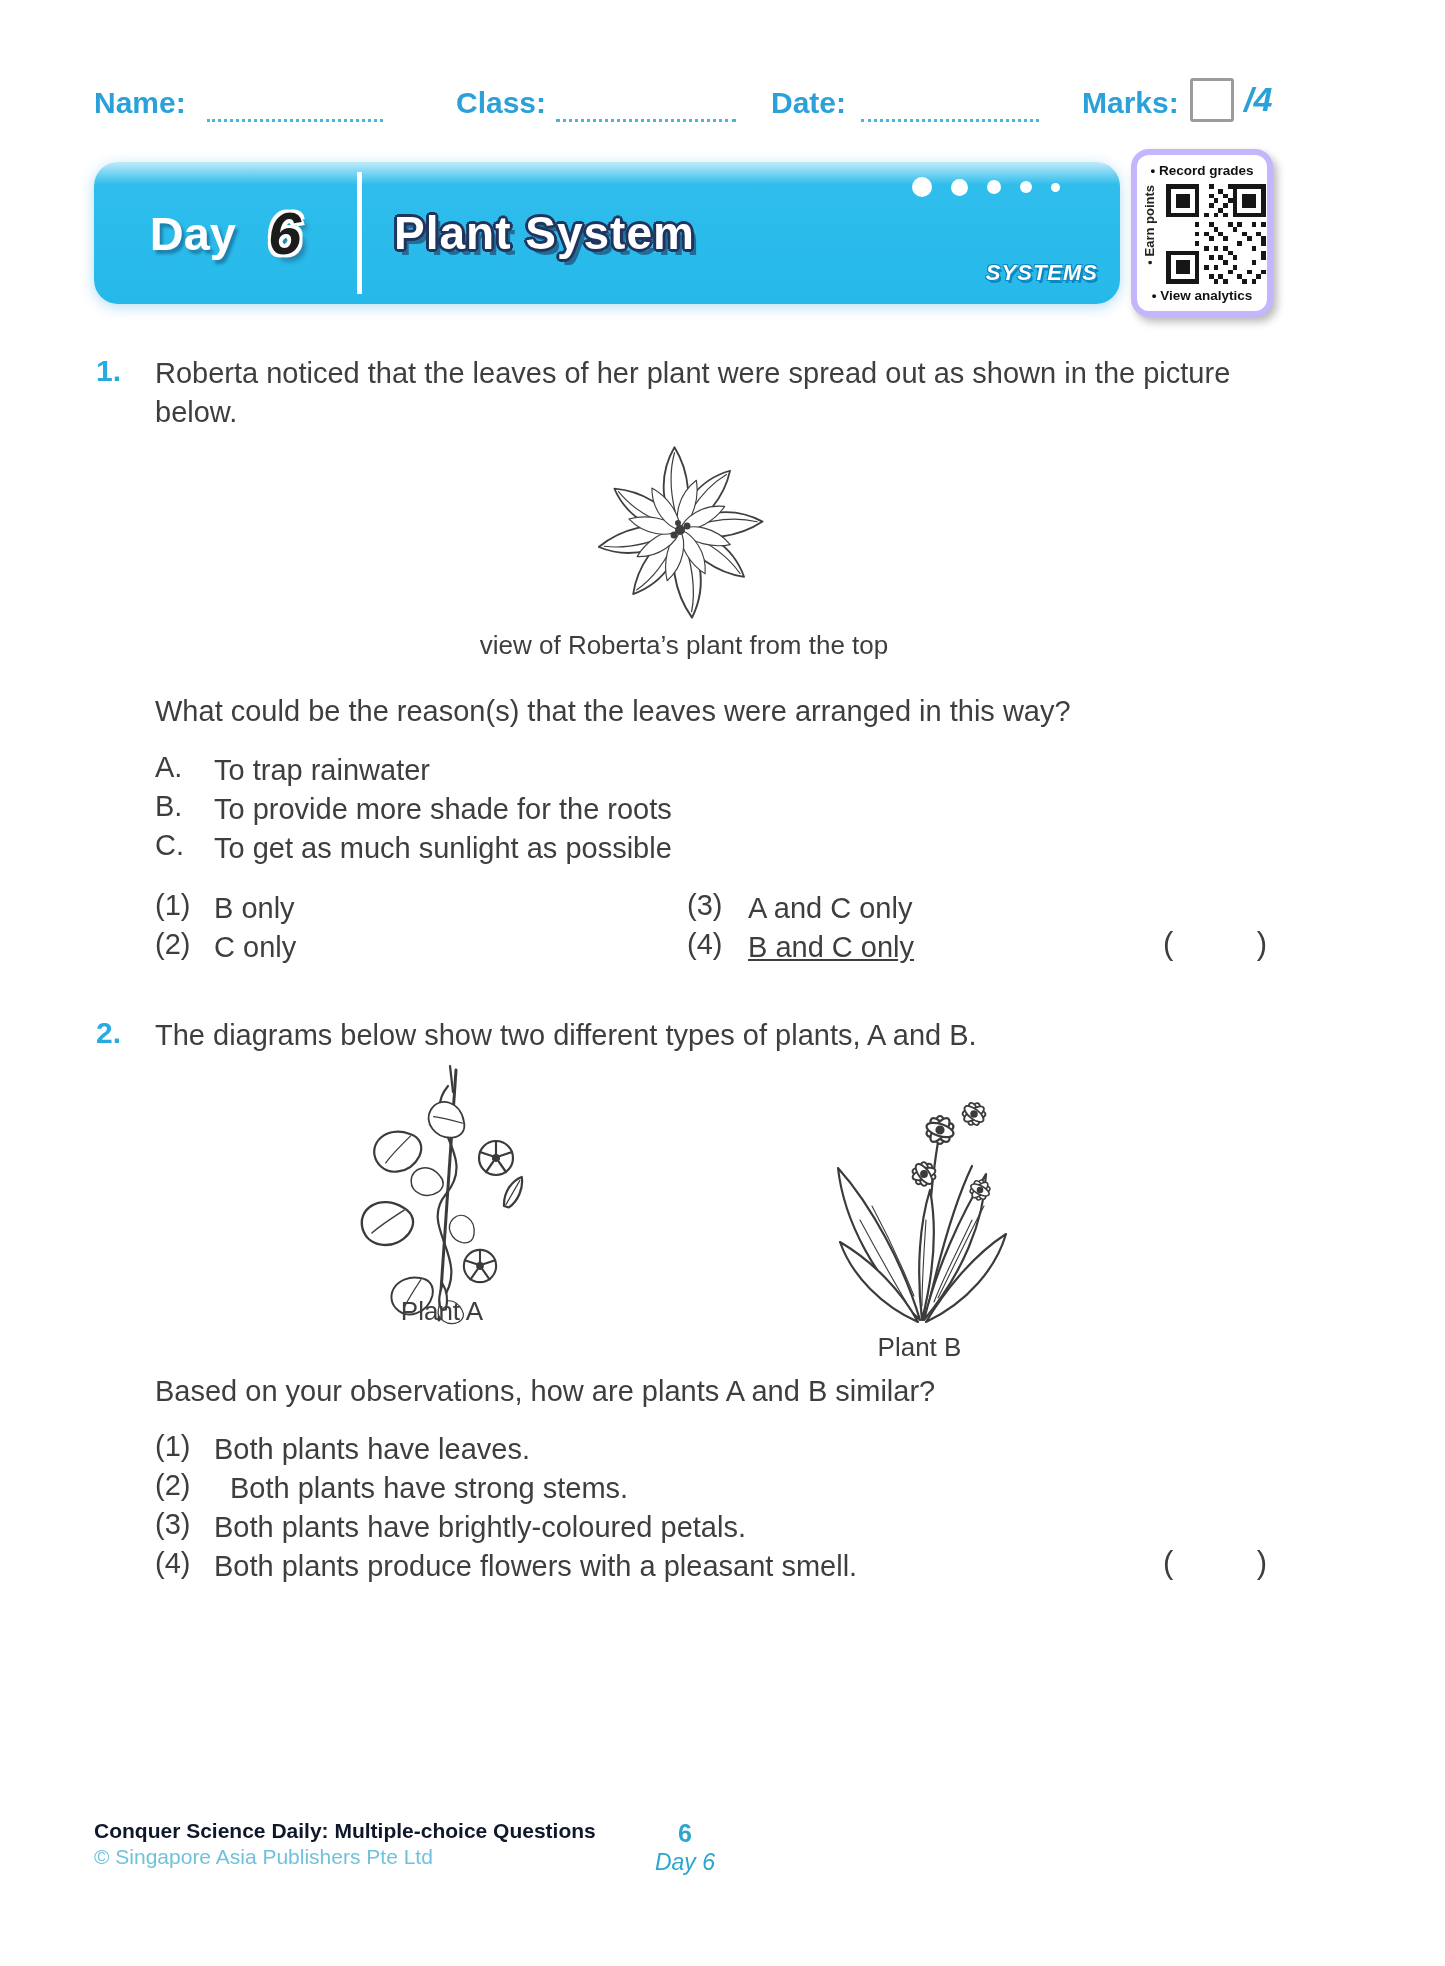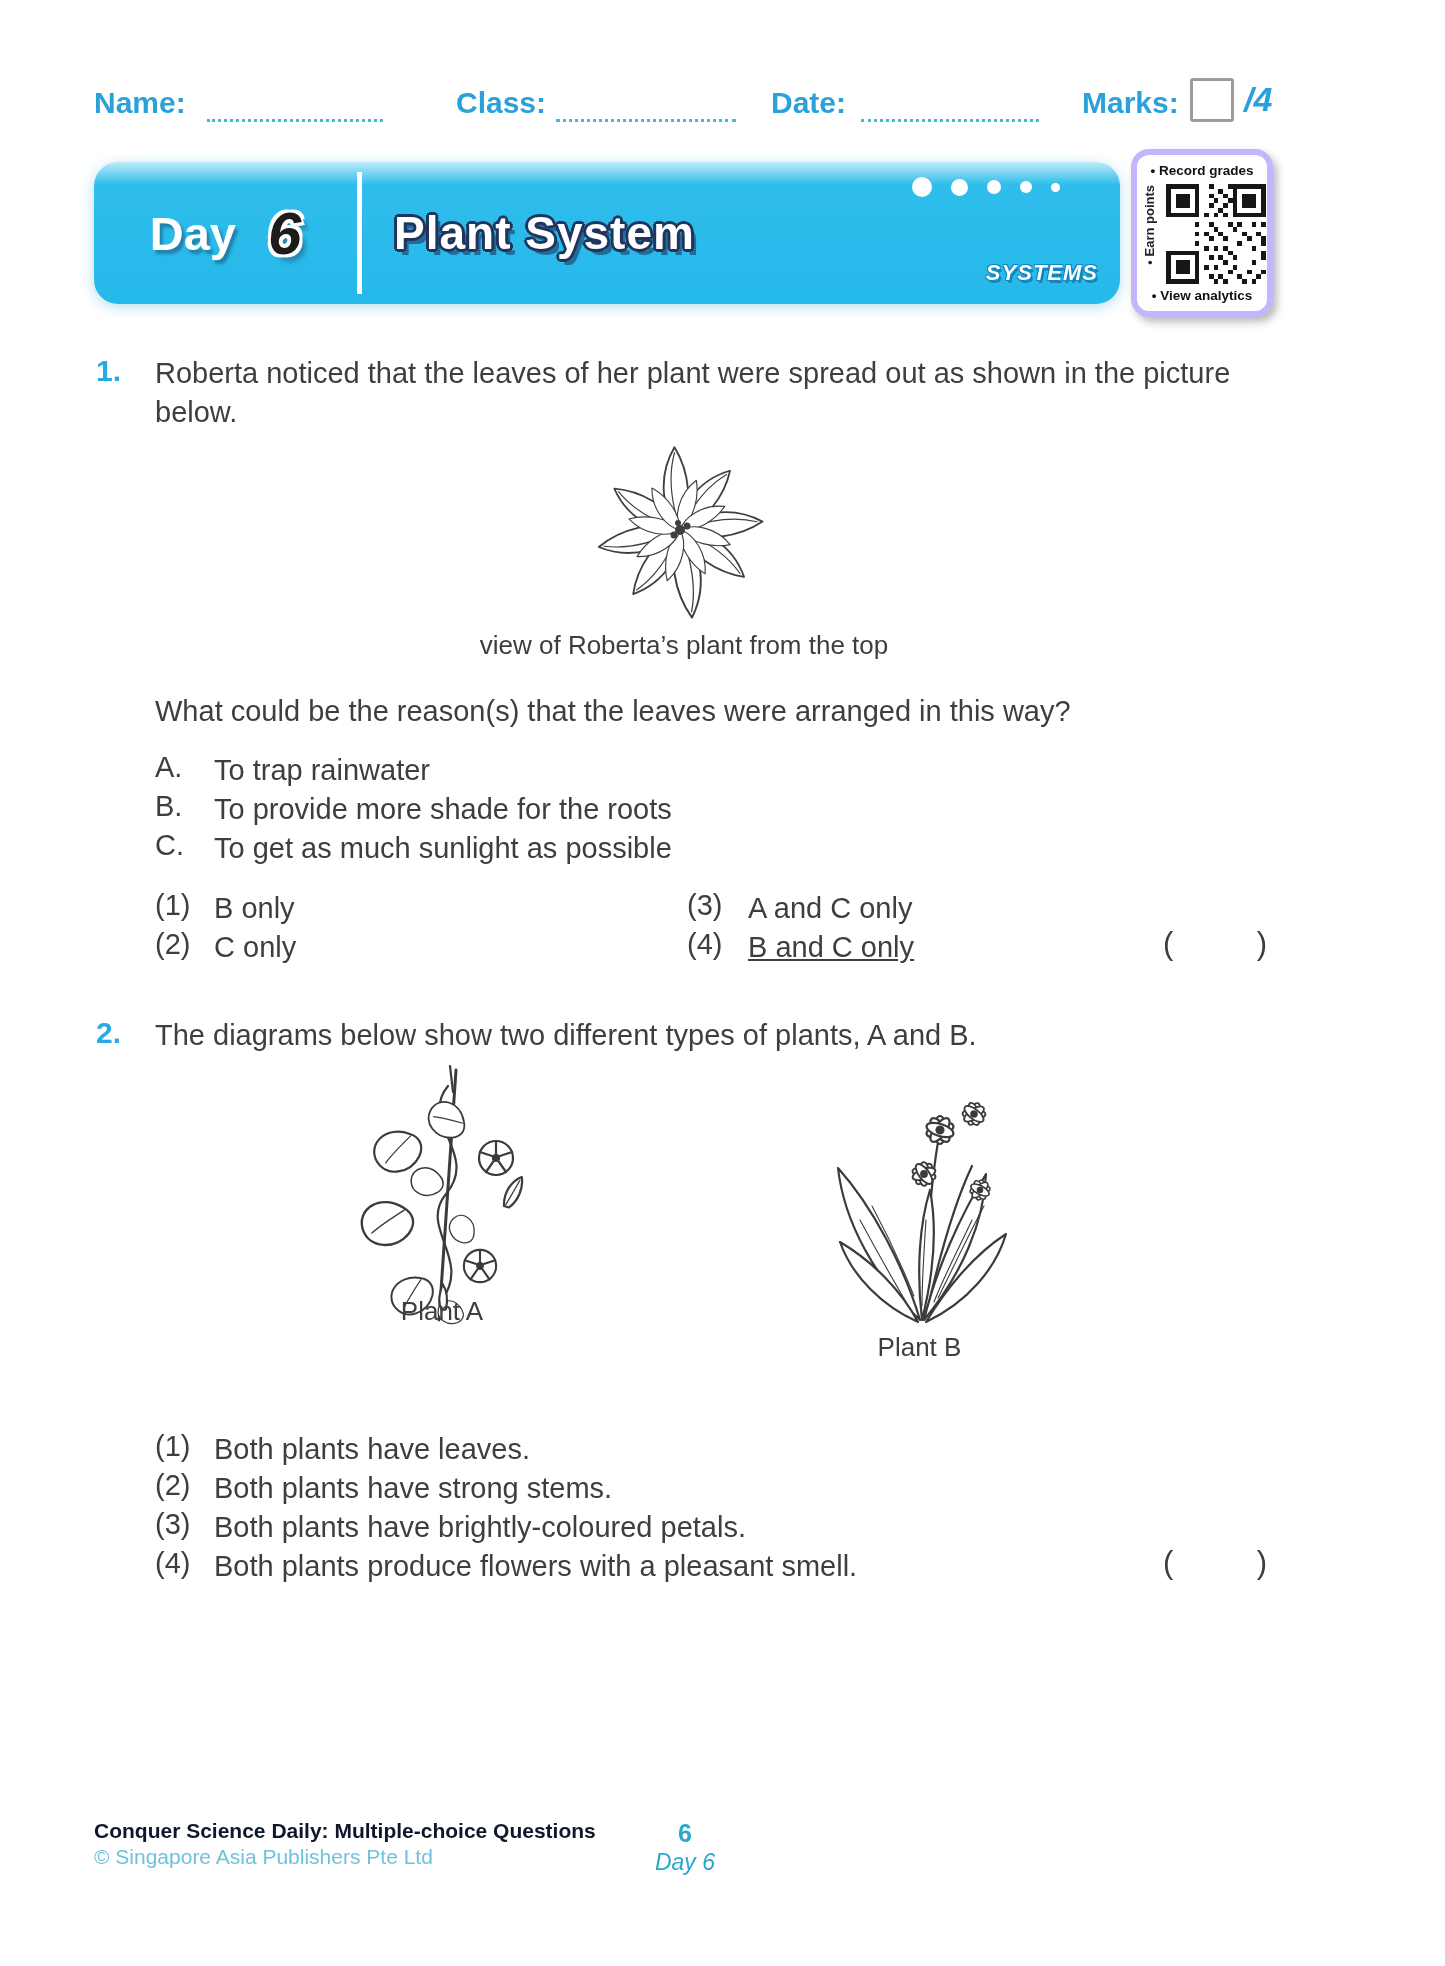--- a/index.html
+++ b/index.html
@@ -330,25 +330,26 @@
             <ellipse rx="6" ry="14" transform="rotate(154)"></ellipse>
             <ellipse rx="6" ry="14" transform="rotate(226)"></ellipse>
             <ellipse rx="6" ry="14" transform="rotate(298)"></ellipse>
           <circle r="3.5" fill="#3b3b3b"></circle>
         </g>
       </g>
     </g>
   </svg>
   <div class="abs caption" style="left:812px;top:1332px;width:215px;">Plant B</div>
 
+  <div class="abs btxt" style="left:155px;top:1372px;width:1180px;">Based on your observations, how are plants A and B similar?</div>
 
   <span class="abs opt-label" style="left:155px;top:1430px;">(1)</span>
   <span class="abs btxt" style="left:214px;top:1430px;">Both plants have leaves.</span>
   <span class="abs opt-label" style="left:155px;top:1469px;">(2)</span>
-  <span class="abs btxt" style="left:214px;top:1469px;">Both plants have strong stems.</span>
+  <span class="abs btxt" style="left:230px;top:1469px;">Both plants have strong stems.</span>
   <span class="abs opt-label" style="left:155px;top:1508px;">(3)</span>
   <span class="abs btxt" style="left:214px;top:1508px;">Both plants have brightly-coloured petals.</span>
   <span class="abs opt-label" style="left:155px;top:1547px;">(4)</span>
   <span class="abs btxt" style="left:214px;top:1547px;">Both plants produce flowers with a pleasant smell.</span>
   <div class="abs answer-parens" style="left:1163px;top:1545px;">
     <span>(</span>
     <span>)</span>
   </div>
 
   <div class="abs" style="left:94px;top:1818px;width:520px;">

